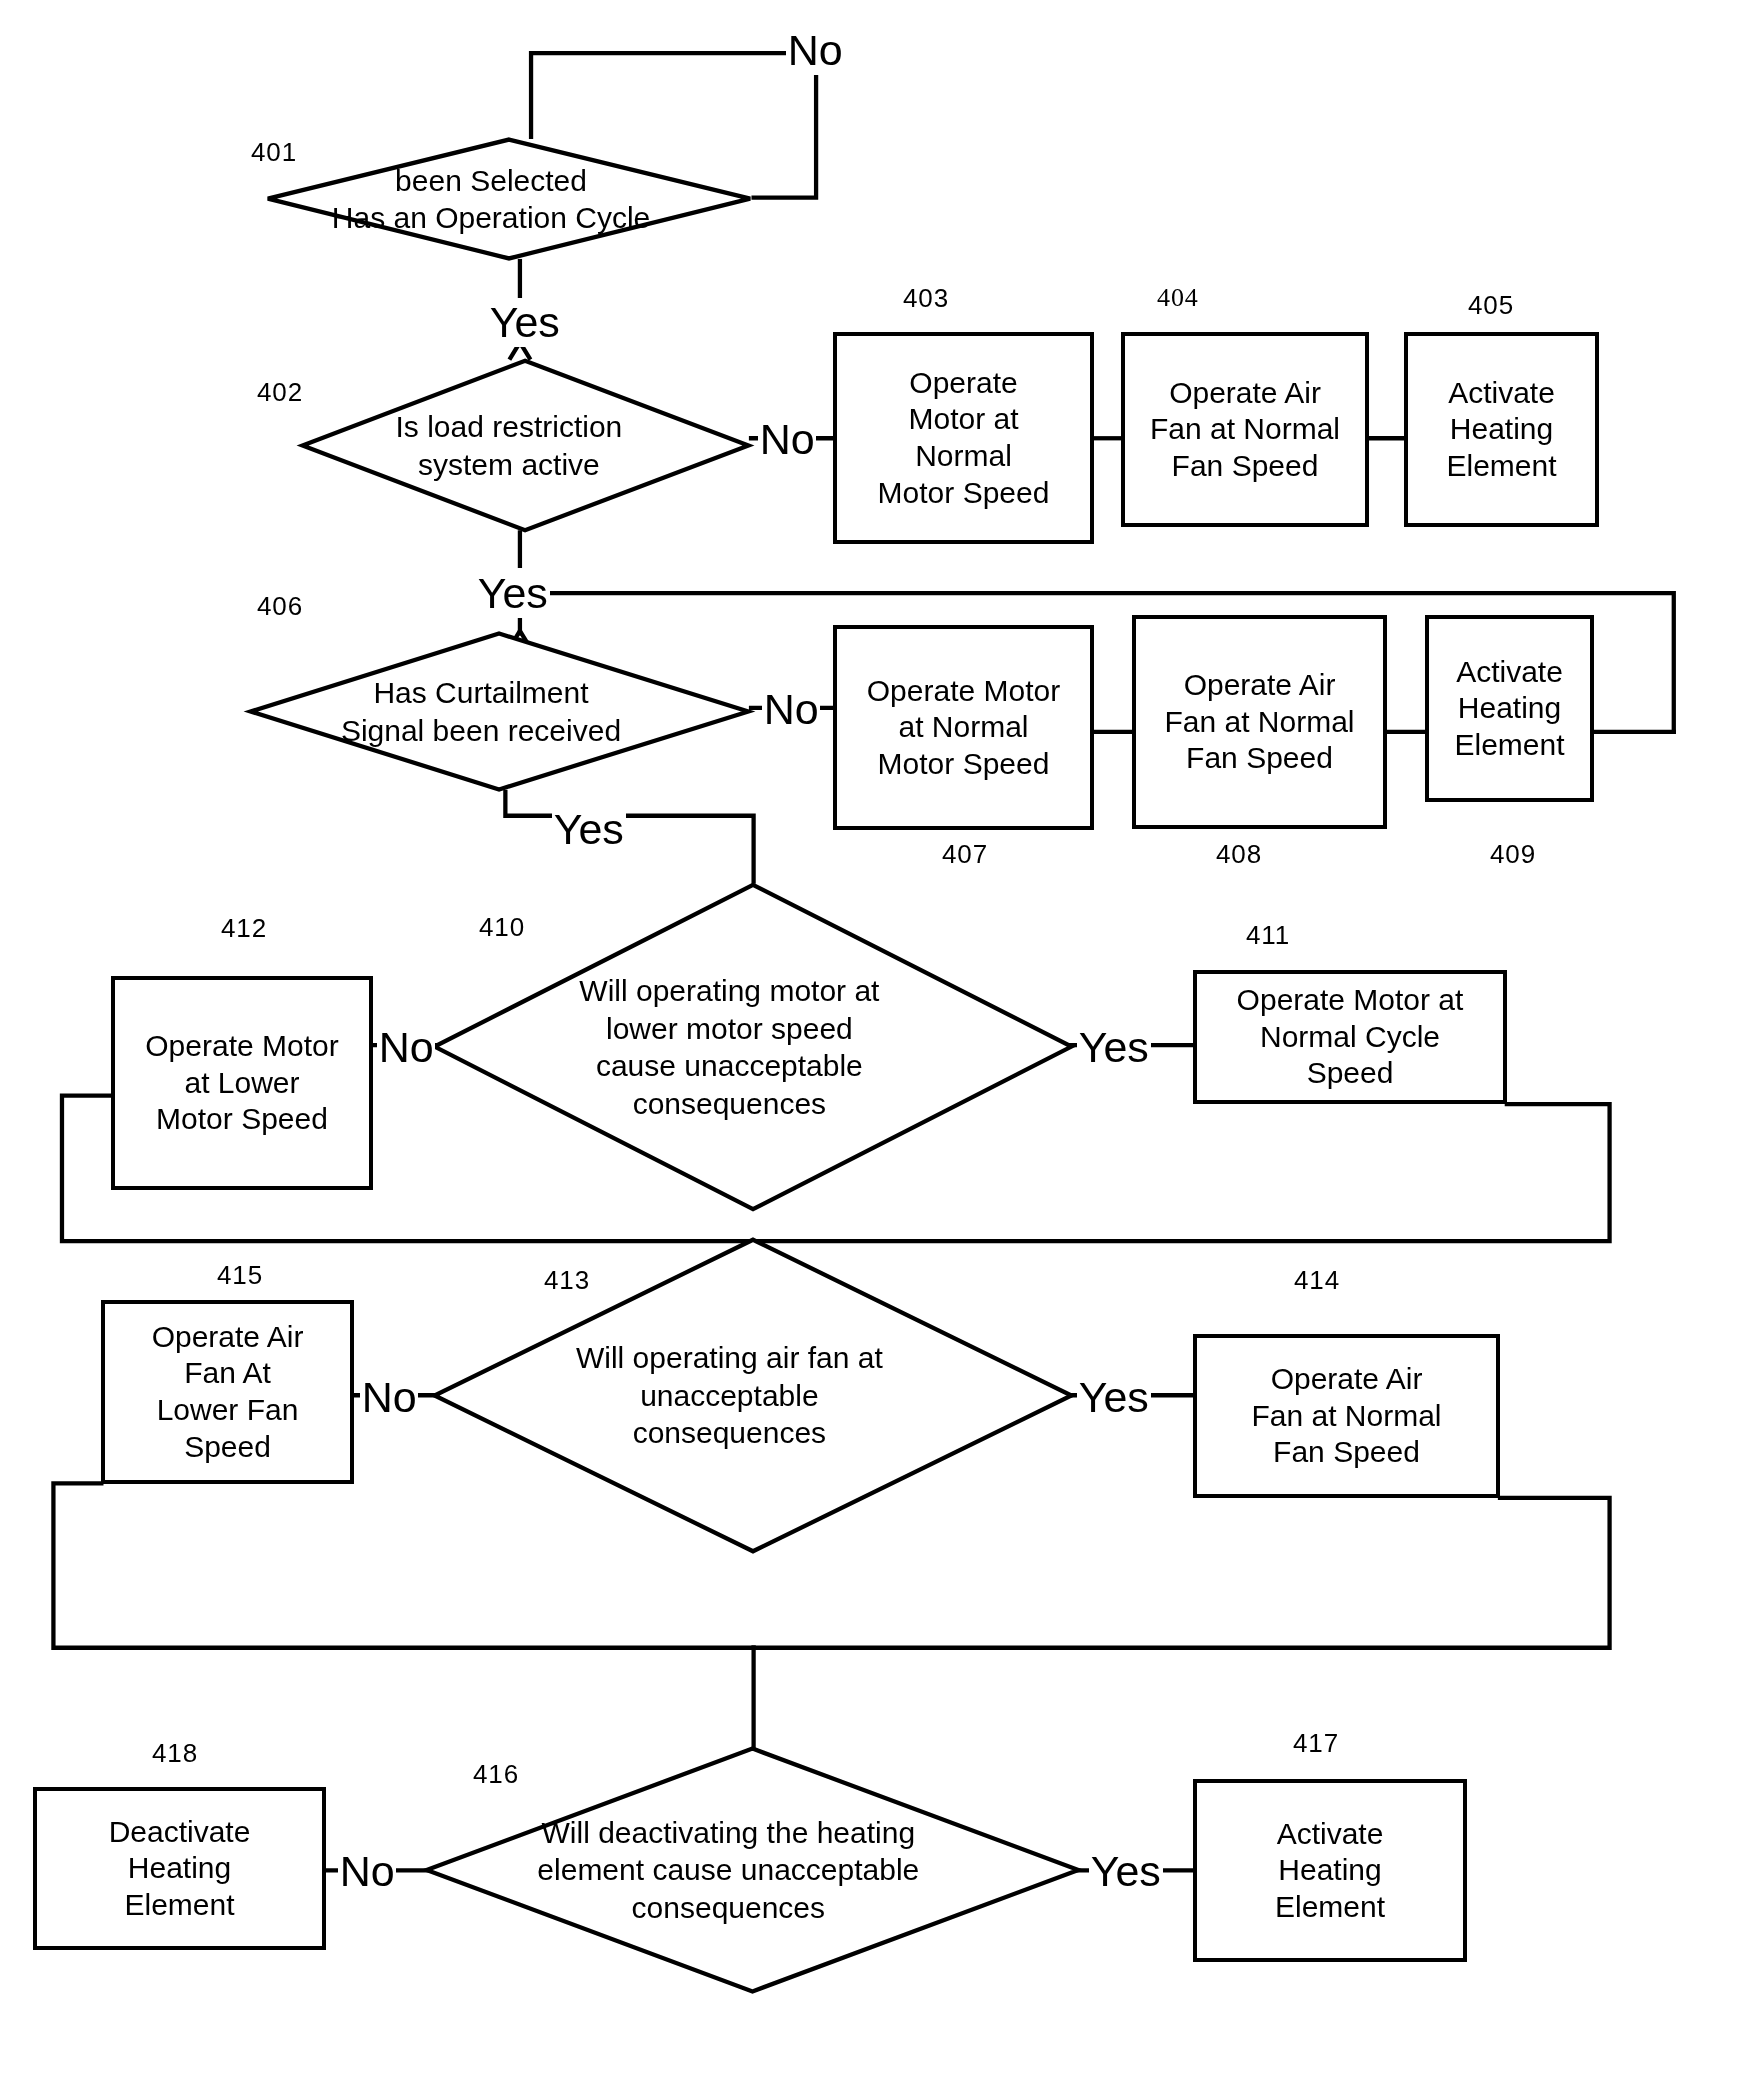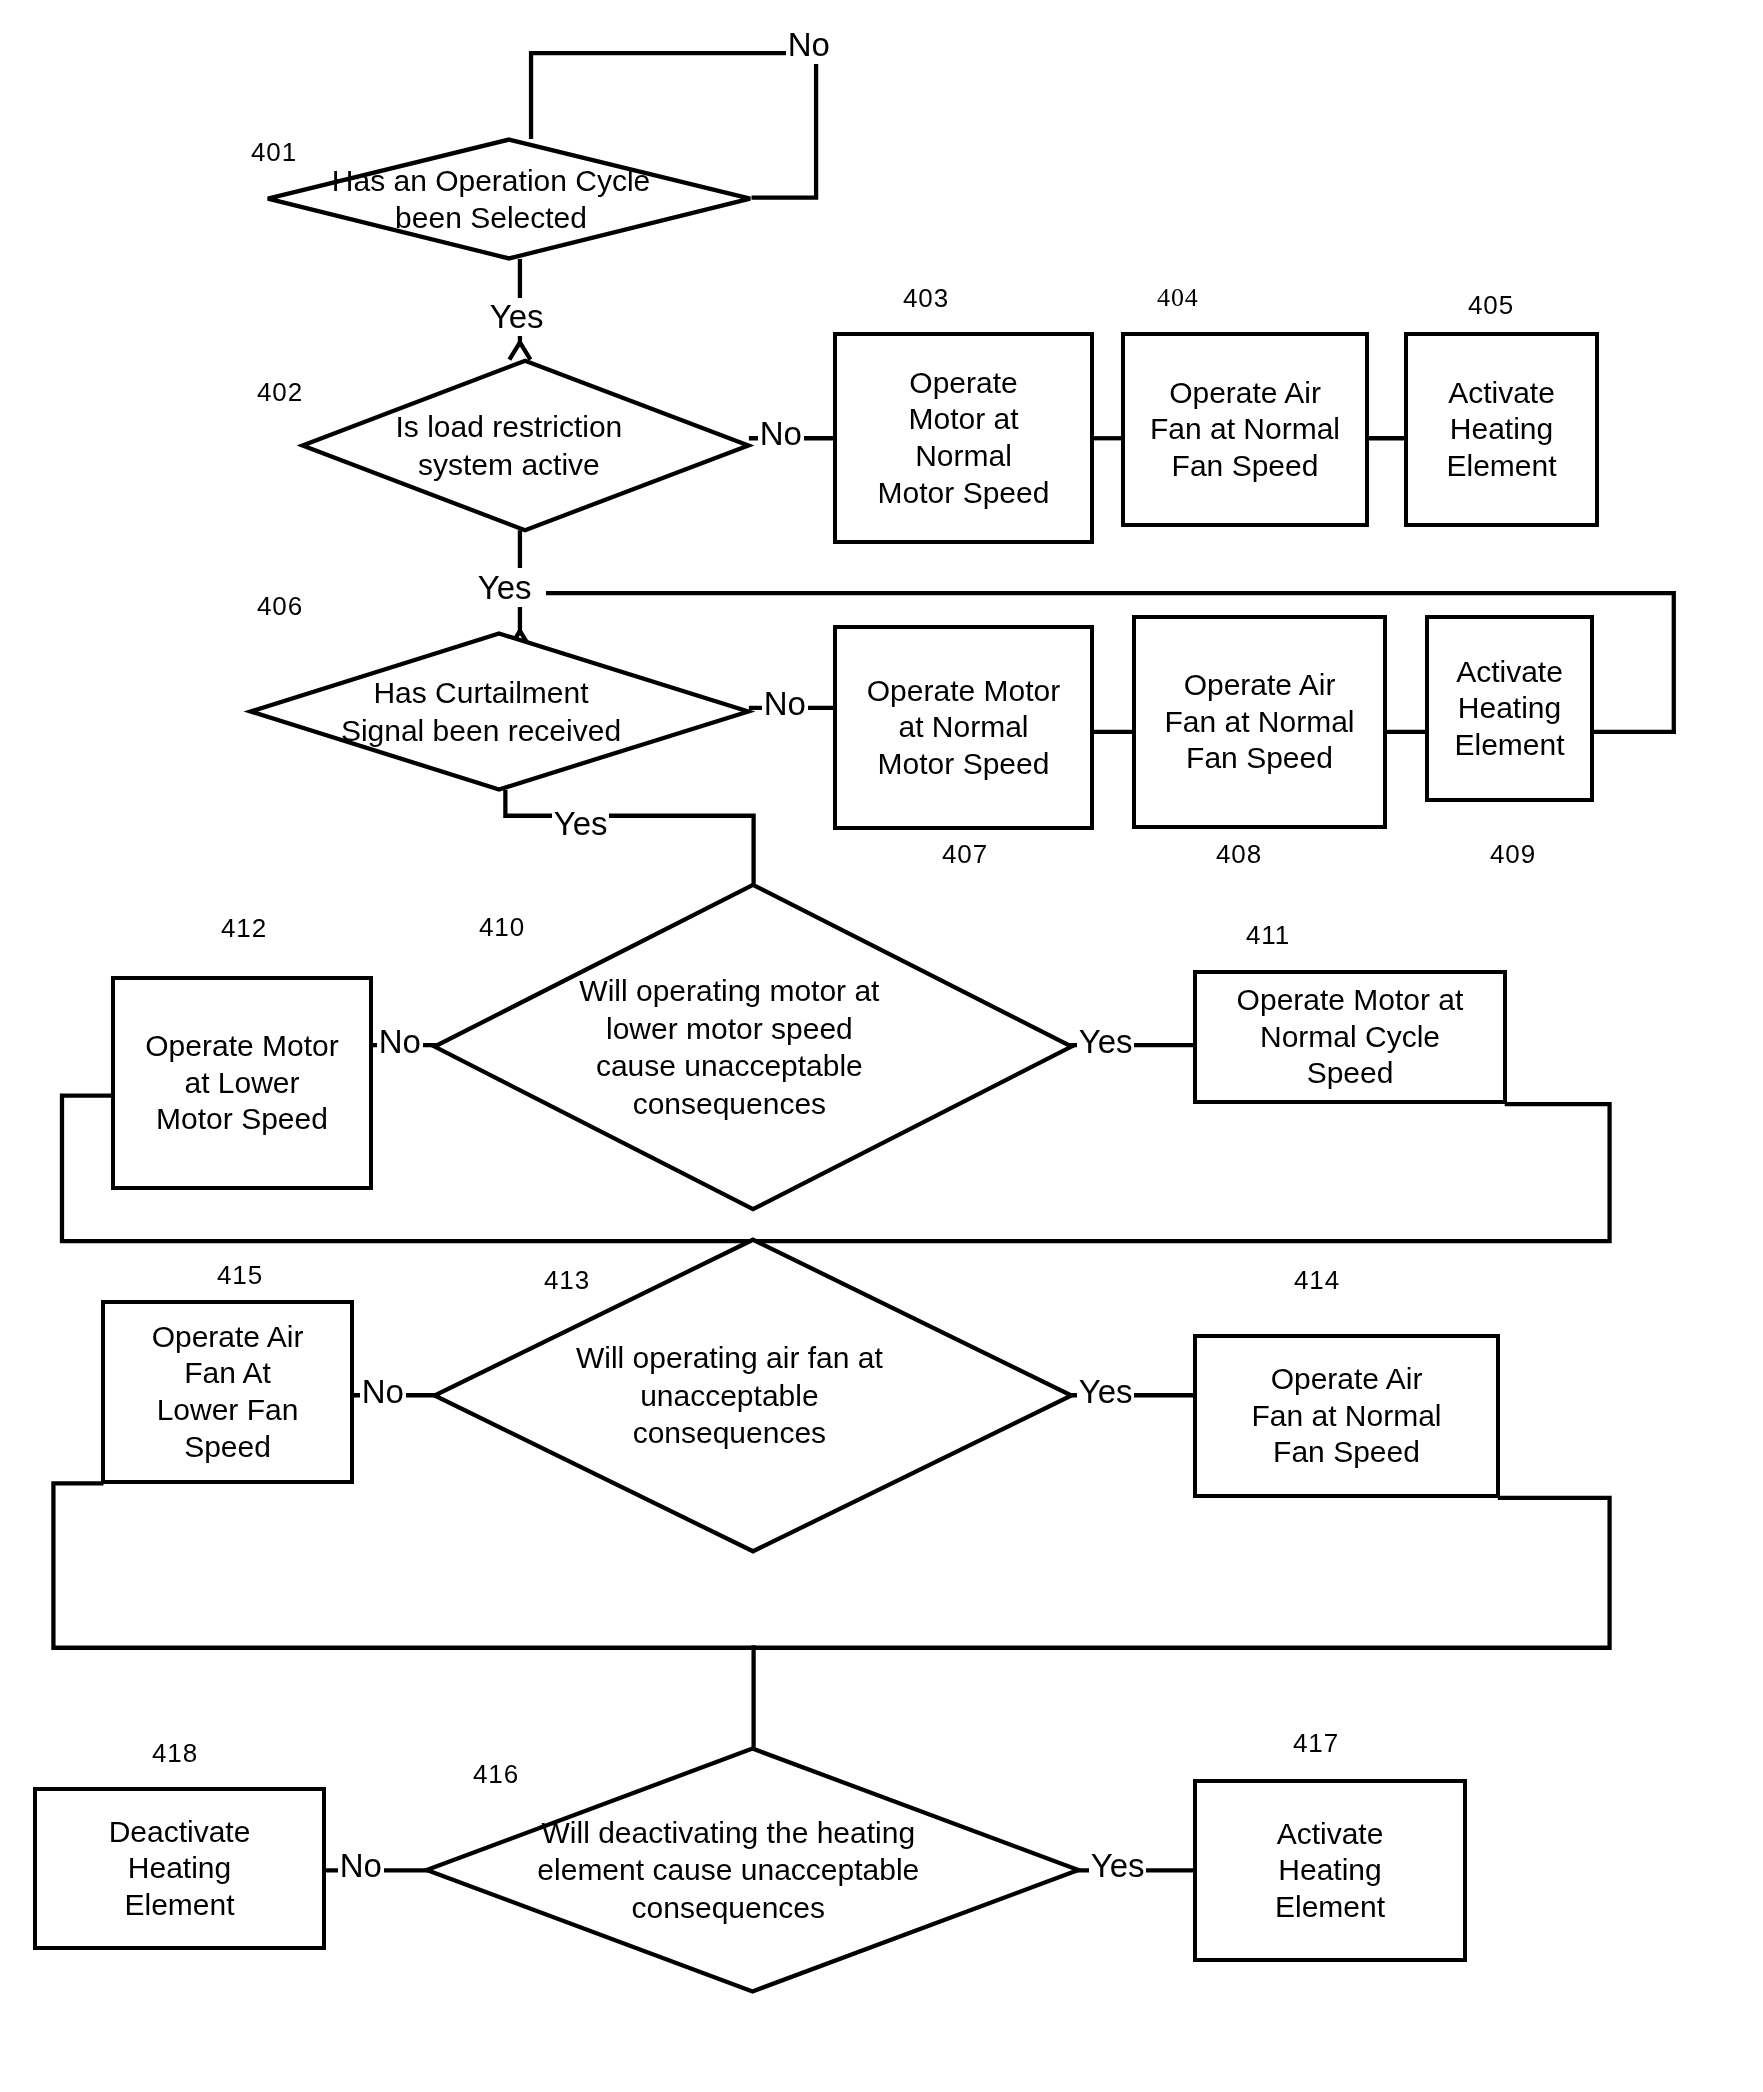--- a/index.html
+++ b/index.html
@@ -86,21 +86,21 @@
   .ref {
     position: absolute;
     font-size: 26px;
     letter-spacing: 0.9px;
     z-index: 6;
     white-space: nowrap;
   }
   
   .elabel {
     position: absolute;
-    font-size: 33px;
+    font-size: 43px;
     background: #ffffff;
     z-index: 7;
     white-space: nowrap;
     padding: 0 1.7px;
   }
 </style>
 </head>
 <body>
 
 <div id="canvas">
@@ -158,22 +158,22 @@
     <line x1="1258" y1="2185" x2="1393" y2="2185"></line>
 
   </svg>
 
   <div class="dia" style="left:265px; top:137px; width:488px; height:124px;">
     <svg width="488" height="124" viewBox="0 0 570 145">
       <polygon points="285,3 567,72 285,142 3,72"></polygon>
     </svg>
     <div class="dtext">
       <span>
+        <span>been Selected</span>
         <span>Has an Operation Cycle</span>
-        <span>been Selected</span>
       </span>
     </div>
   </div>
   <div class="ref" style="left:251px; top:137px;">401</div>
   <div class="elabel" style="left:786px; top:26px;">No</div>
   <div class="elabel" style="left:488px; top:298px;">Yes</div>
 
   <div class="dia" style="left:300px; top:358px; width:451px; height:175px;">
     <svg width="451" height="175" viewBox="0 0 527 204">
       <polygon points="263,3 524,102 263,201 3,102"></polygon>

